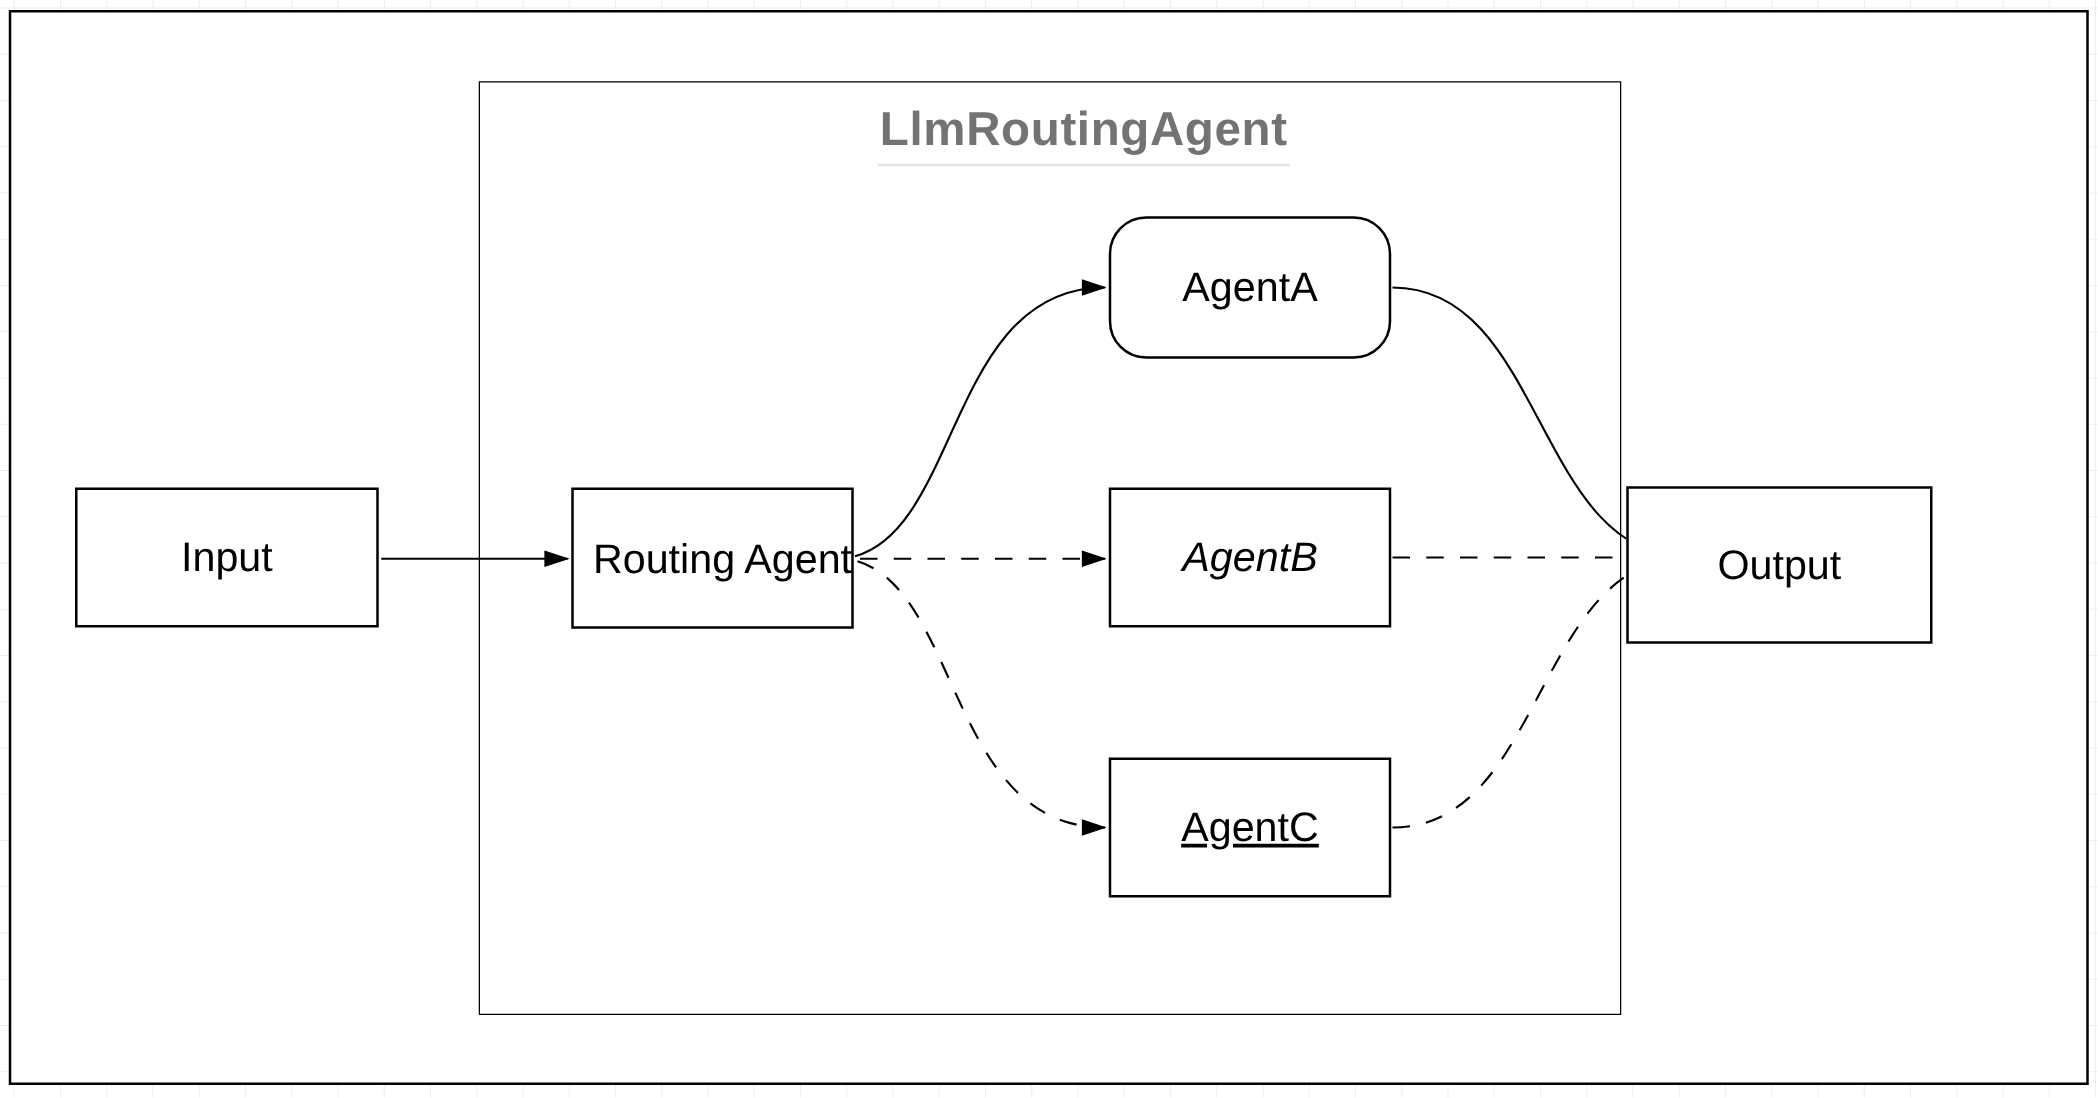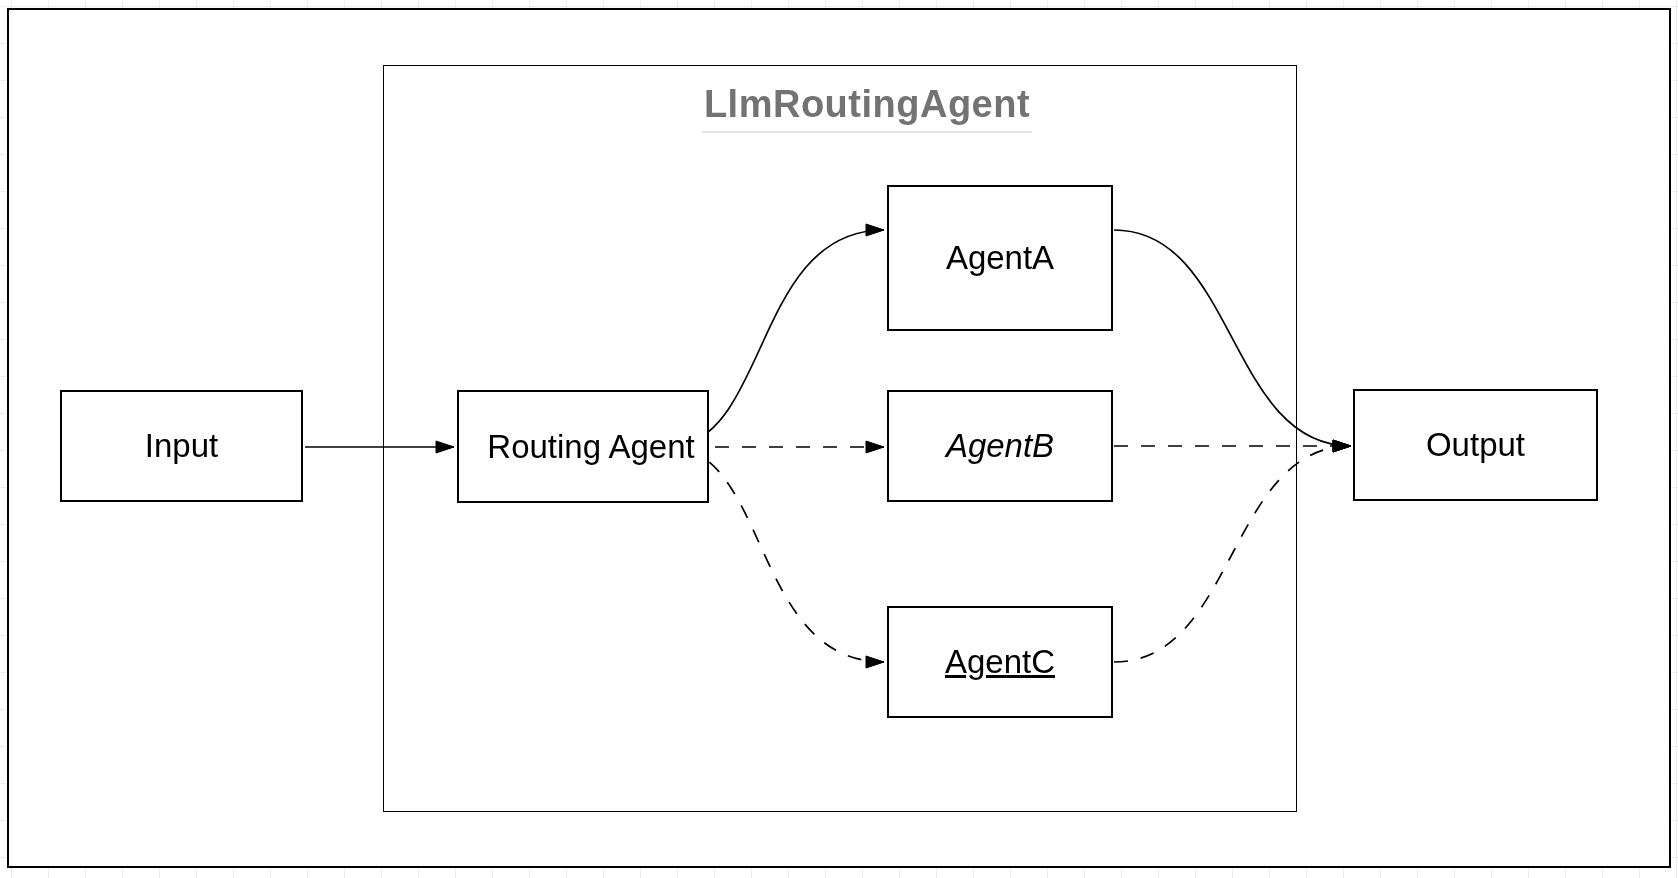--- a/index.html
+++ b/index.html
@@ -83,25 +83,25 @@
     display: flex;
     align-items: center;
     justify-content: center;
     font-size: 33px;
     color: #000000;
     z-index: 3;
     white-space: nowrap;
   }
 
   .node-input    { left: 60px;   top: 390px; width: 243px; height: 112px; text-align: right; }
-  .node-routing  { left: 457px;  top: 390px; width: 252px; height: 113px; padding-left: 16px; }
-  .node-agent-a  { left: 887px;  top: 185px; width: 226px; height: 146px; }
+  .node-routing  { left: 457px;  top: 390px; width: 226px; height: 113px; padding-left: 16px; }
+  .node-agent-a  { left: 887px;  top: 173px; width: 226px; height: 114px; border-radius: 30px; }
   .node-agent-b  { left: 887px;  top: 390px; width: 226px; height: 112px; font-style: italic; }
   .node-agent-c  { left: 887px;  top: 606px; width: 226px; height: 112px; text-decoration: underline; }
-  .node-output   { left: 1353px; top: 389px; width: 245px; height: 112px; }
+  .node-output   { left: 1301px; top: 389px; width: 245px; height: 126px; }
 </style>
 </head>
 <body>
 
 <div class="page"></div>
 
 <div class="group-container">
   <div class="group-title-row">
     <span class="group-title">LlmRoutingAgent</span>
   </div>

